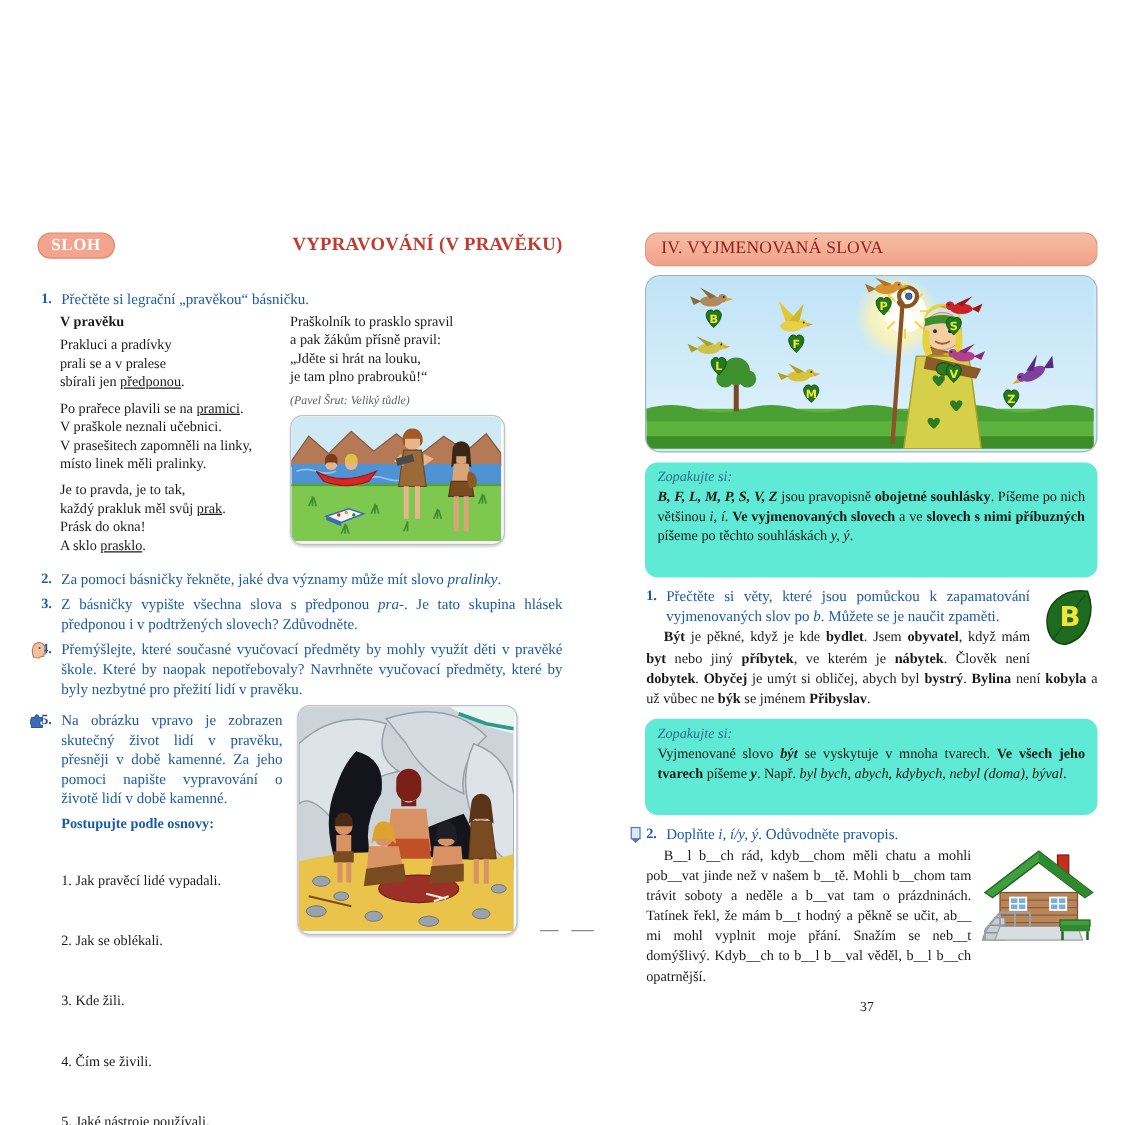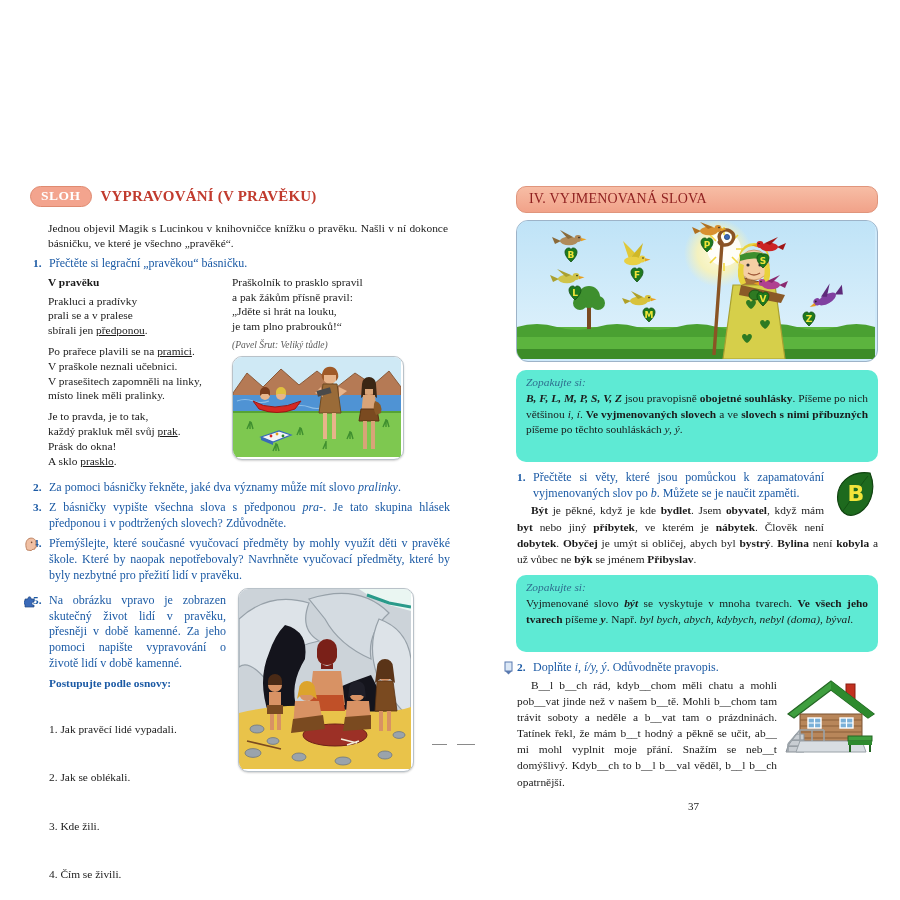--- a/index.html
+++ b/index.html
@@ -5,21 +5,21 @@
   html,body{margin:0;padding:0;}
   body{
     width:900px;height:900px;background:#ffffff;position:relative;
     font-family:"Liberation Serif", serif;color:#1a1a1a;overflow:hidden;
   }
   .page{position:absolute;top:186px;}
   .page-left{left:30px;width:420px;}
   .page-right{left:516px;width:362px;}
 
   
-  .lp-header{display:flex;align-items:center;gap:9px;margin-bottom:14px;}
+  .lp-header{display:flex;align-items:center;gap:9px;margin-bottom:25px;justify-content:space-between;}
   .badge{
     background:#f3a48e;border:1.5px solid #df8a70;border-radius:13px;
     color:#ffffff;font-weight:bold;font-size:13.5px;padding:1px 10px 2px;letter-spacing:.5px;
   }
   .lp-title{color:#c13b2e;font-weight:bold;font-size:15px;letter-spacing:.2px;}
   .intro{margin:0 2px 5px 18px;font-size:11.4px;line-height:1.32;text-align:justify;}
 
   .ex{display:flex;position:relative;margin:5px 0 0 3px;}
   .ex-num{width:16px;flex:none;font-weight:bold;color:#1b5aa5;font-size:11.4px;line-height:1.3;}
   .ex-text{flex:1;color:#1b5aa5;font-weight:normal;font-size:12px;line-height:1.3;text-align:justify;}
@@ -86,21 +86,20 @@
 </head>
 <body>
 
 <div class="page page-left">
 
   <div class="lp-header">
     <span class="badge">SLOH</span>
     <span class="lp-title">VYPRAVOVÁNÍ (V PRAVĚKU)</span>
   </div>
 
-  <div class="intro">Jednou objevil Magik s Lucinkou v knihovničce knížku o pravěku. Našli v ní dokonce básničku, ve které je všechno „pravěké“.</div>
 
   <div class="ex">
     <span class="ex-num">1.</span>
     <span class="ex-text">Přečtěte si legrační „pravěkou“ básničku.</span>
   </div>
 
   <div class="poem">
     <div class="poem-col1">
       <div class="poem-title stanza" style="margin-bottom:4px;">V pravěku</div>
       <div class="stanza">

